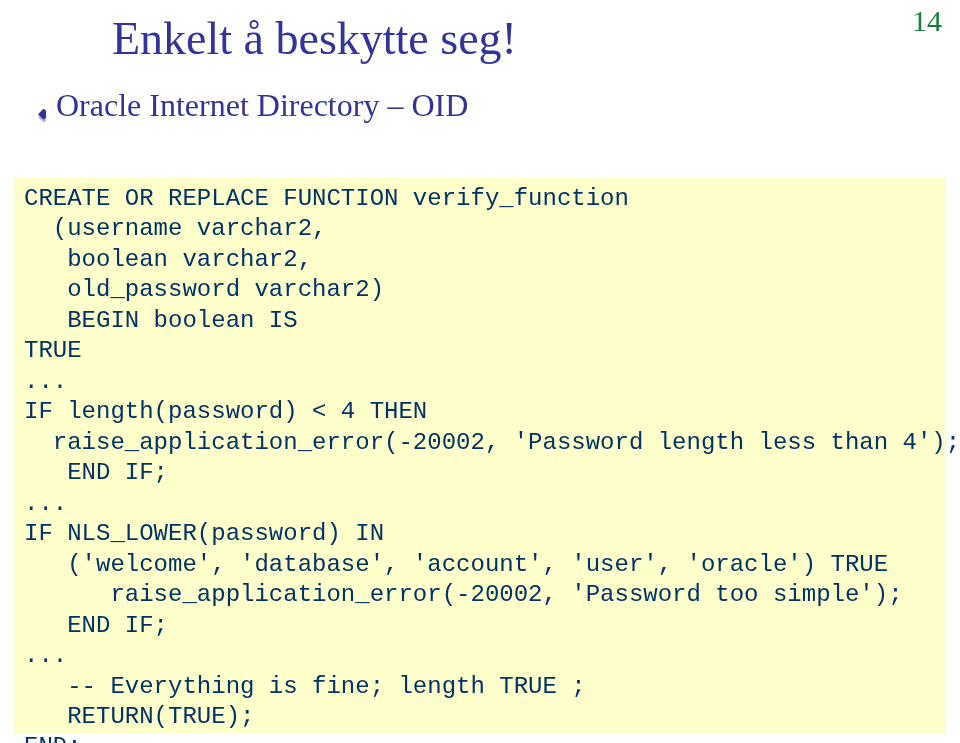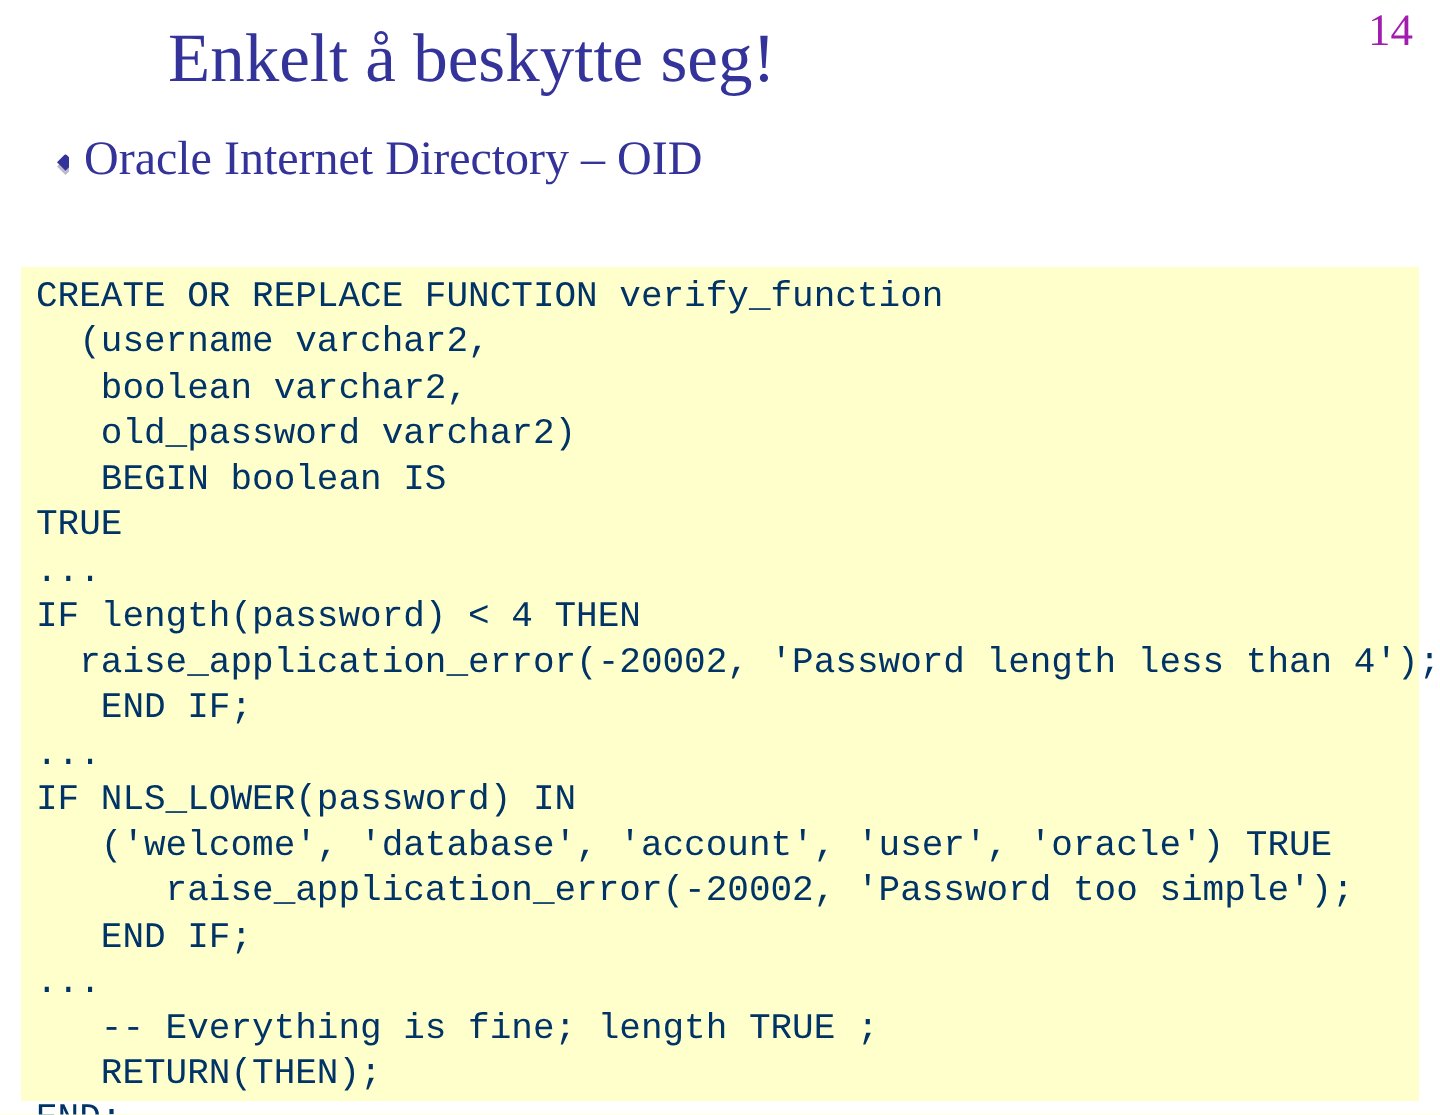--- a/index.html
+++ b/index.html
@@ -13,21 +13,21 @@
     background: #ffffff;
     position: relative;
     font-family: "Times New Roman", serif;
     overflow: hidden;
   }
   .page-number {
     position: absolute;
     top: 4px;
     right: 18px;
     font-size: 30px;
-    color: #a21caf;
+    color: #15803d;
     font-family: "Times New Roman", serif;
   }
   .title {
     position: absolute;
     top: 12px;
     left: 112px;
     font-size: 46px;
     color: #333399;
     font-family: "Times New Roman", serif;
   }
@@ -35,21 +35,21 @@
     position: absolute;
     top: 85px;
     left: 30px;
     font-size: 32px;
     color: #333399;
     font-family: "Times New Roman", serif;
     line-height: 1.25;
   }
   .bullet-row {
     display: flex;
-    align-items: center;
+    align-items: flex-end;
     gap: 10px;
   }
   .bullet-row svg {
     flex-shrink: 0;
     margin-top: 12px;
   }
   .italic {
     font-style: italic;
   }
   .code-box {
@@ -94,15 +94,15 @@
 <span>IF length(password) &lt; 4 THEN</span>
 <span>  raise_application_error(-20002, 'Password length less than 4');</span>
 <span>   END IF;</span>
 <span>...</span>
 <span>IF NLS_LOWER(password) IN</span>
 <span>   ('welcome', 'database', 'account', 'user', 'oracle') TRUE</span>
 <span>      raise_application_error(-20002, 'Password too simple');</span>
 <span>   END IF;</span>
 <span>...</span>
 <span>   -- Everything is fine; length TRUE ;</span>
-<span>   RETURN(THEN);</span>
+<span>   RETURN(TRUE);</span>
 <span>END;</span>
 </div>
 
 </body></html>

